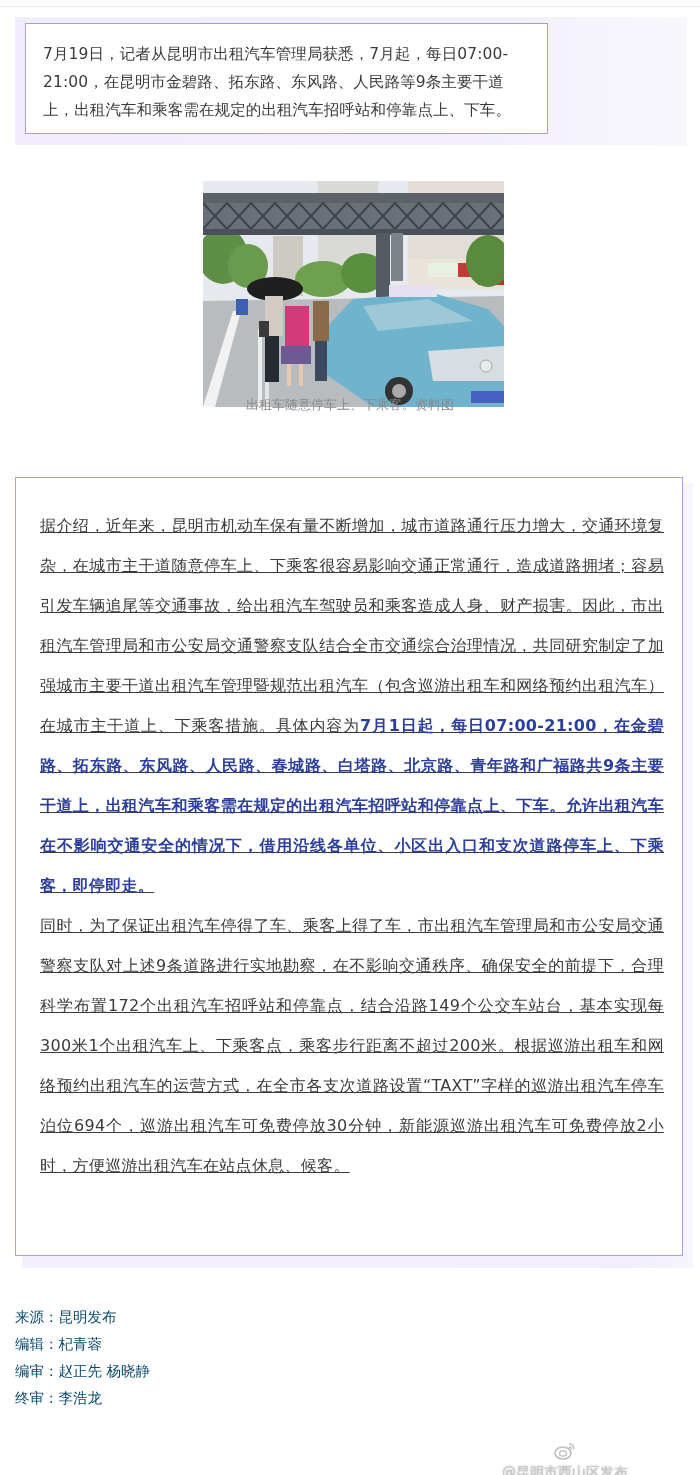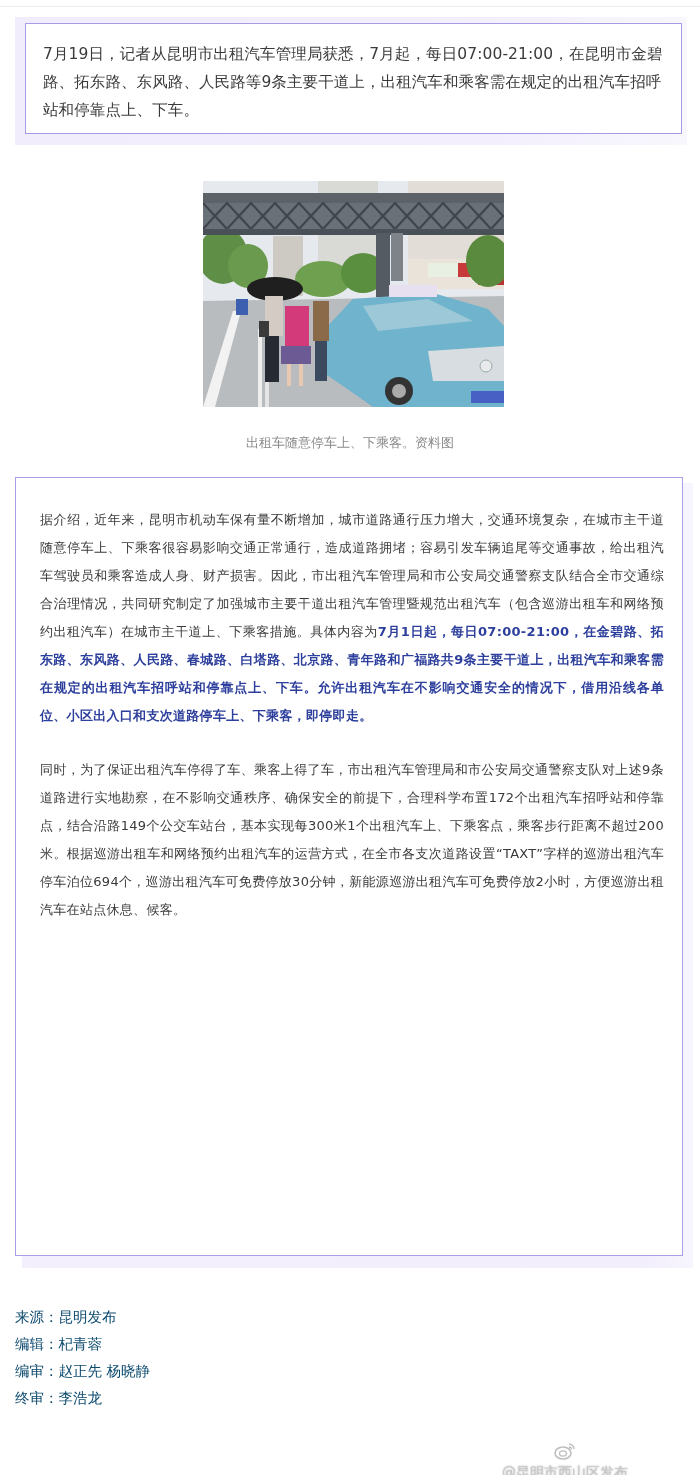--- a/index.html
+++ b/index.html
@@ -20,69 +20,70 @@
     }
     .lead-shadow {
       position: absolute;
       left: 15px; top: 17px;
       width: 672px; height: 128px;
       background: linear-gradient(90deg, #f1edfc 0%, #f3effd 70%, #f8f7fd 100%);
     }
     .lead-box {
       position: absolute;
       left: 25px; top: 23px;
-      width: 657px; height: 111px;
+      width: 523px; height: 111px;
       background: #ffffff;
       border: 1px solid #a89be6;
       padding: 16px 16px 0 17px;
     }
     .lead-text {
       font-size: 15.5px;
       line-height: 28px;
       color: #3a3a3a;
       letter-spacing: 0.1px;
     }
     .photo-wrap {
       position: absolute;
       left: 203px; top: 181px;
       width: 301px; height: 226px;
       overflow: hidden;
       background: #cfd6dd;
     }
     .photo-wrap svg { display: block; }
     .caption {
       position: absolute;
-      left: 0; top: 434px;
+      left: 0; top: 396px;
       width: 700px;
       text-align: center;
       font-size: 13px;
       color: #8a8a8a;
     }
     .body-shadow {
       position: absolute;
       left: 22px; top: 483px;
       width: 671px; height: 785px;
       background: linear-gradient(90deg, #f3effd 0%, #f2eefc 92%, #f7f5fd 100%);
     }
     .body-box {
       position: absolute;
       left: 15px; top: 477px;
       width: 668px; height: 779px;
       background: #ffffff;
       border: 1px solid #aa9ee8;
       padding: 28px 18px 0 24px;
     }
     .para {
-      font-size: 13px;
-      line-height: 28px;
+      font-size: 16px;
+      line-height: 40px;
       color: #3a3a3a;
       text-align: justify;
       letter-spacing: 0.3px;
-    }
-    .para + .para { margin-top: 26px; }
+      text-decoration: underline;
+    }
+    .para + .para { }
     .hl {
       color: #2d3f9c;
       font-weight: bold;
     }
     .credits {
       position: absolute;
       left: 15px; top: 1304px;
       font-size: 14.5px;
       line-height: 27px;
       color: #0c4a6e;

